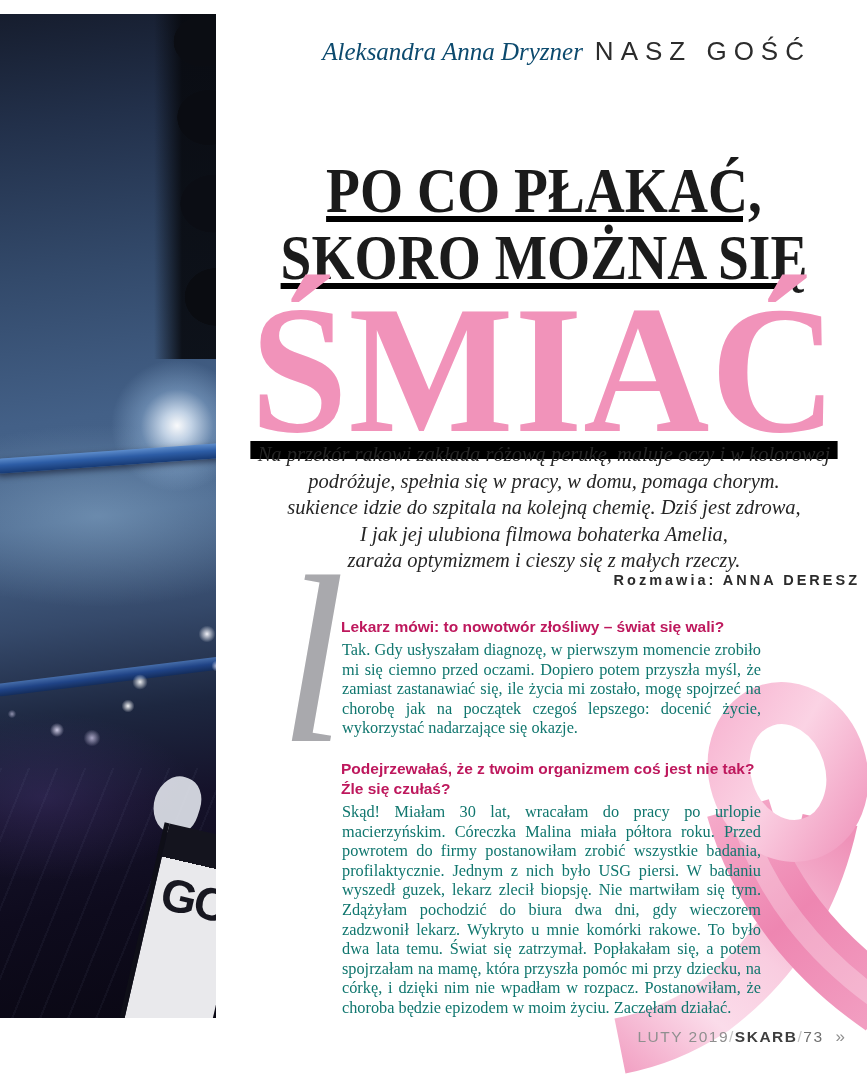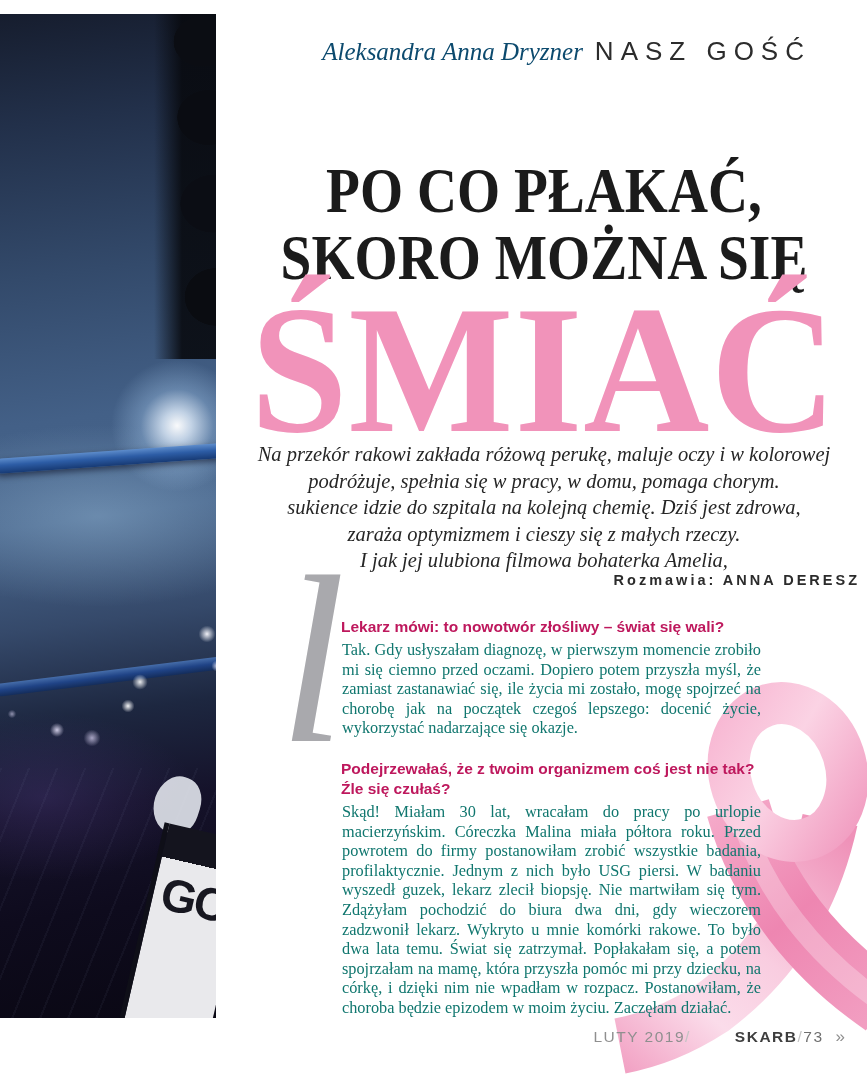--- a/index.html
+++ b/index.html
@@ -42,21 +42,21 @@
     background:linear-gradient(#14141e 0 34px, #e9e9ec 34px 100%);border-left:5px solid #0f0f18;}
   .ring-sign span{position:absolute;left:8px;top:46px;font:900 46px/1 "Liberation Sans",sans-serif;
     color:#171720;letter-spacing:-2px;}
 
   
   .masthead{position:absolute;top:38px;right:56px;white-space:nowrap;}
   .masthead .author{font:italic 400 25px/1 "Liberation Serif",serif;color:#0c4a6e;margin-right:12px;}
   .masthead .section{font:400 26px/1 "Liberation Sans",sans-serif;letter-spacing:7px;color:#2c2c2c;margin-top:24px;}
 
   
-  .headline{position:absolute;left:228px;top:158px;width:632px;text-align:center;}
+  .headline{position:absolute;left:228px;top:158px;width:632px;text-align:center;text-decoration:underline;}
   .hl-line{font:700 63px/67px "Liberation Serif",serif;color:#1b1b1b;white-space:nowrap;
            transform:scaleX(.88);transform-origin:50% 50%;}
   .hl-accent{font:700 182px/148px "Liberation Serif",serif;letter-spacing:1px;white-space:nowrap;
            transform:scaleX(.96);transform-origin:50% 50%;margin-top:4px;}
 
   
   .lede{position:absolute;left:228px;top:441px;width:632px;text-align:center;
         font:italic 400 20.5px/26.5px "Liberation Serif",serif;color:#262626;}
   .lede div{white-space:nowrap;}
 
@@ -74,21 +74,21 @@
   .q{font:700 15.5px/20px "Liberation Sans",sans-serif;color:#be185d;margin:0 0 3px 0;}
   .a{font:400 16.3px/19.6px "Liberation Serif",serif;color:#0f766e;text-align:justify;margin:1px;}
 
   
   .ribbon{position:absolute;left:612px;top:678px;width:255px;height:408px;z-index:2;}
 
   
   .footer{position:absolute;top:1028px;right:22px;z-index:4;white-space:nowrap;
           font:400 15.5px/1 "Liberation Sans",sans-serif;letter-spacing:1.5px;color:#8f8f8f;}
   .footer .slash{color:#c4c4c4;}
-  .footer .mag{color:#3e3e3e;font-weight:700;margin-left:44px;}
+  .footer .mag{color:#3e3e3e;font-weight:700;}
   .footer .pg{color:#6e6e6e;}
   .footer .arrow{margin-left:12px;color:#8f8f8f;font-size:17px;letter-spacing:0;}
 </style>
 </head>
 <body>
 
 <div class="page">
 
   <div class="photo">
     <div class="tires"></div>
@@ -109,22 +109,22 @@
   <div class="headline">
     <div class="hl-line">PO CO PŁAKAĆ,</div>
     <div class="hl-line">SKORO MOŻNA SIĘ</div>
     <div class="hl-accent" style="color:#f193ba;">ŚMIAĆ</div>
   </div>
 
   <div class="lede">
     <div>Na przekór rakowi zakłada różową perukę, maluje oczy i w kolorowej</div>
     <div>podróżuje, spełnia się w pracy, w domu, pomaga chorym.</div>
     <div>sukience idzie do szpitala na kolejną chemię. Dziś jest zdrowa,</div>
+    <div>I jak jej ulubiona filmowa bohaterka Amelia,</div>
     <div>zaraża optymizmem i cieszy się z małych rzeczy.</div>
-    <div>I jak jej ulubiona filmowa bohaterka Amelia,</div>
   </div>
 
   <div class="credit">Rozmawia: ANNA DERESZ</div>
 
   <div class="dropcap">l</div>
 
   <div class="article">
     <div class="qa">
       <p class="q">Lekarz mówi: to nowotwór złośliwy – świat się wali?</p>
       <p class="a">Tak. Gdy usłyszałam diagnozę, w pierwszym momencie zrobiło mi się ciemno przed oczami. Dopiero potem przyszła myśl, że zamiast zastanawiać się, ile życia mi zostało, mogę spojrzeć na chorobę jak na początek czegoś lepszego: docenić życie, wykorzystać nadarzające się okazje.</p>

